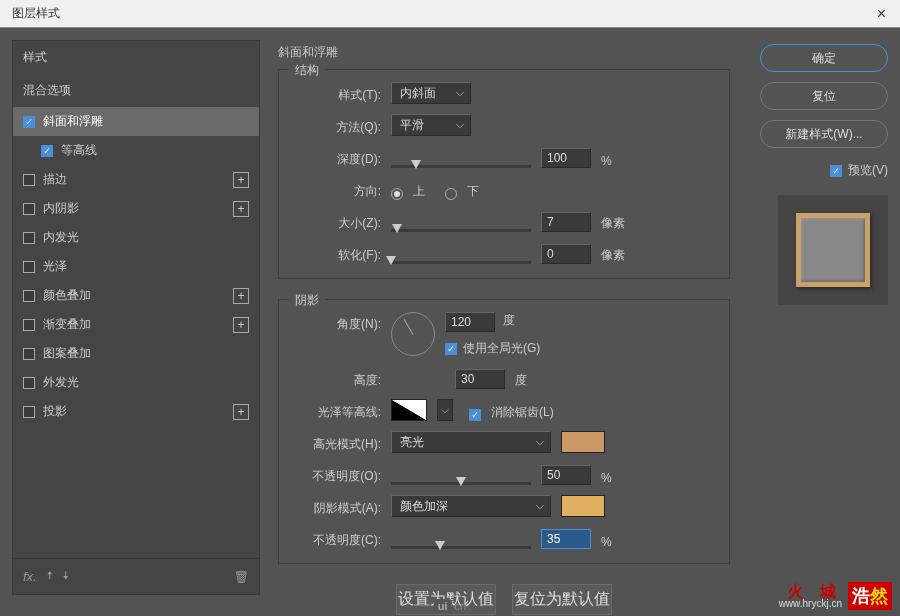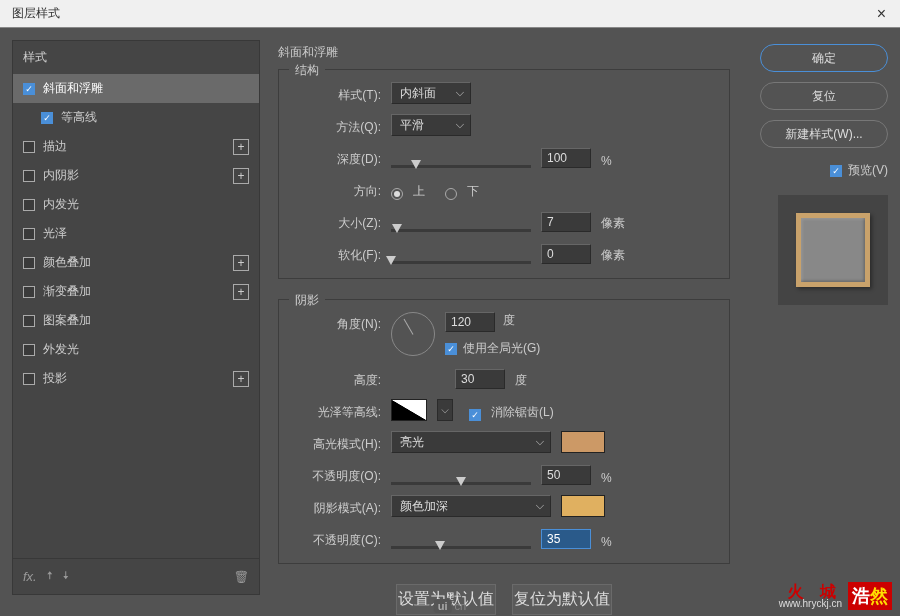--- a/index.html
+++ b/index.html
@@ -79,20 +79,21 @@
   <span class="titlebar-title">图层样式</span>
   <span class="close-x">×</span>
 </div>
 
 <div class="dialog-body">
   <div class="cols">
 
     <div class="left-panel">
       <div class="styles-box">
         <div class="styles-header">样式</div>
+        <div class="blend-opts">混合选项</div>
         <div id="style-list">
             <div class="style-row selected">
               <span class="chk on">✓</span>
               <span class="style-label">斜面和浮雕</span>
             </div>
             <div class="style-row style-sub">
               <span class="chk on">✓</span>
               <span class="style-label">等高线</span>
             </div>
             <div class="style-row">

